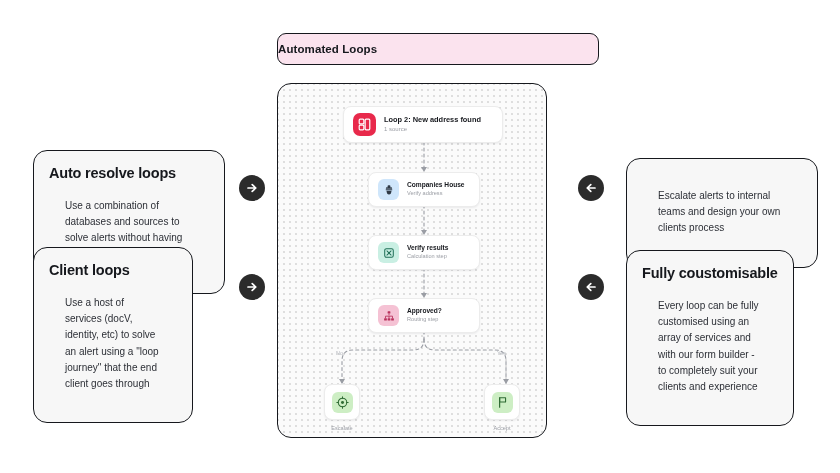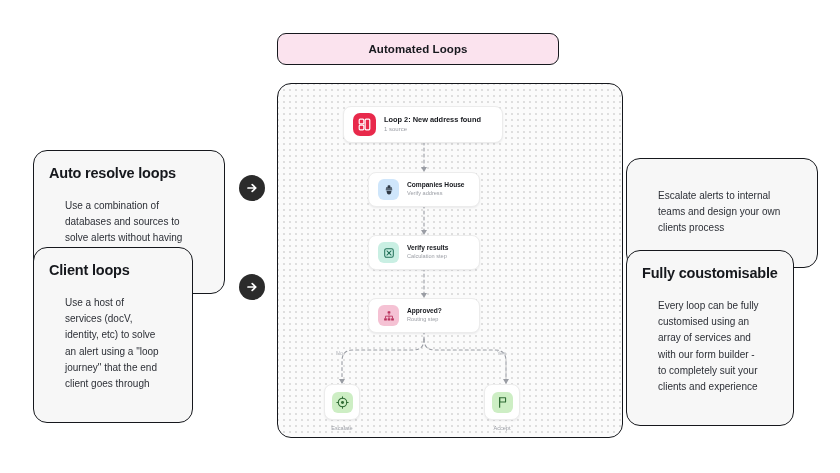--- a/index.html
+++ b/index.html
@@ -60,41 +60,40 @@
   #arrow-auto-resolve { left: 239px; top: 175px; }
   #arrow-client-loops { left: 239px; top: 274px; }
   #arrow-manual-loops { left: 578px; top: 175px; }
   #arrow-customisable { left: 578px; top: 274px; }
 
   
   #automated-loops-banner {
     position: absolute;
     left: 277px;
     top: 33px;
-    width: 282px;
+    width: 322px;
     height: 32px;
     box-sizing: border-box;
     background: #fbe3ee;
     border: 1.5px solid #16181d;
     border-radius: 9px;
     display: flex;
     align-items: center;
-    justify-content: center;
     font-size: 11.5px;
     font-weight: 700;
     letter-spacing: 0.1px;
     color: #16181d;
   }
 
   
   #flow-canvas {
     position: absolute;
     left: 277px;
     top: 83px;
-    width: 346px;
+    width: 270px;
     height: 355px;
     box-sizing: border-box;
     background-color: #fbfbfb;
     background-image: radial-gradient(#dcdcdc 0.7px, transparent 0.8px);
     background-size: 6px 6px;
     background-position: 3px 3px;
     border: 1.6px solid #16181d;
     border-radius: 14px;
     overflow: hidden;
   }

